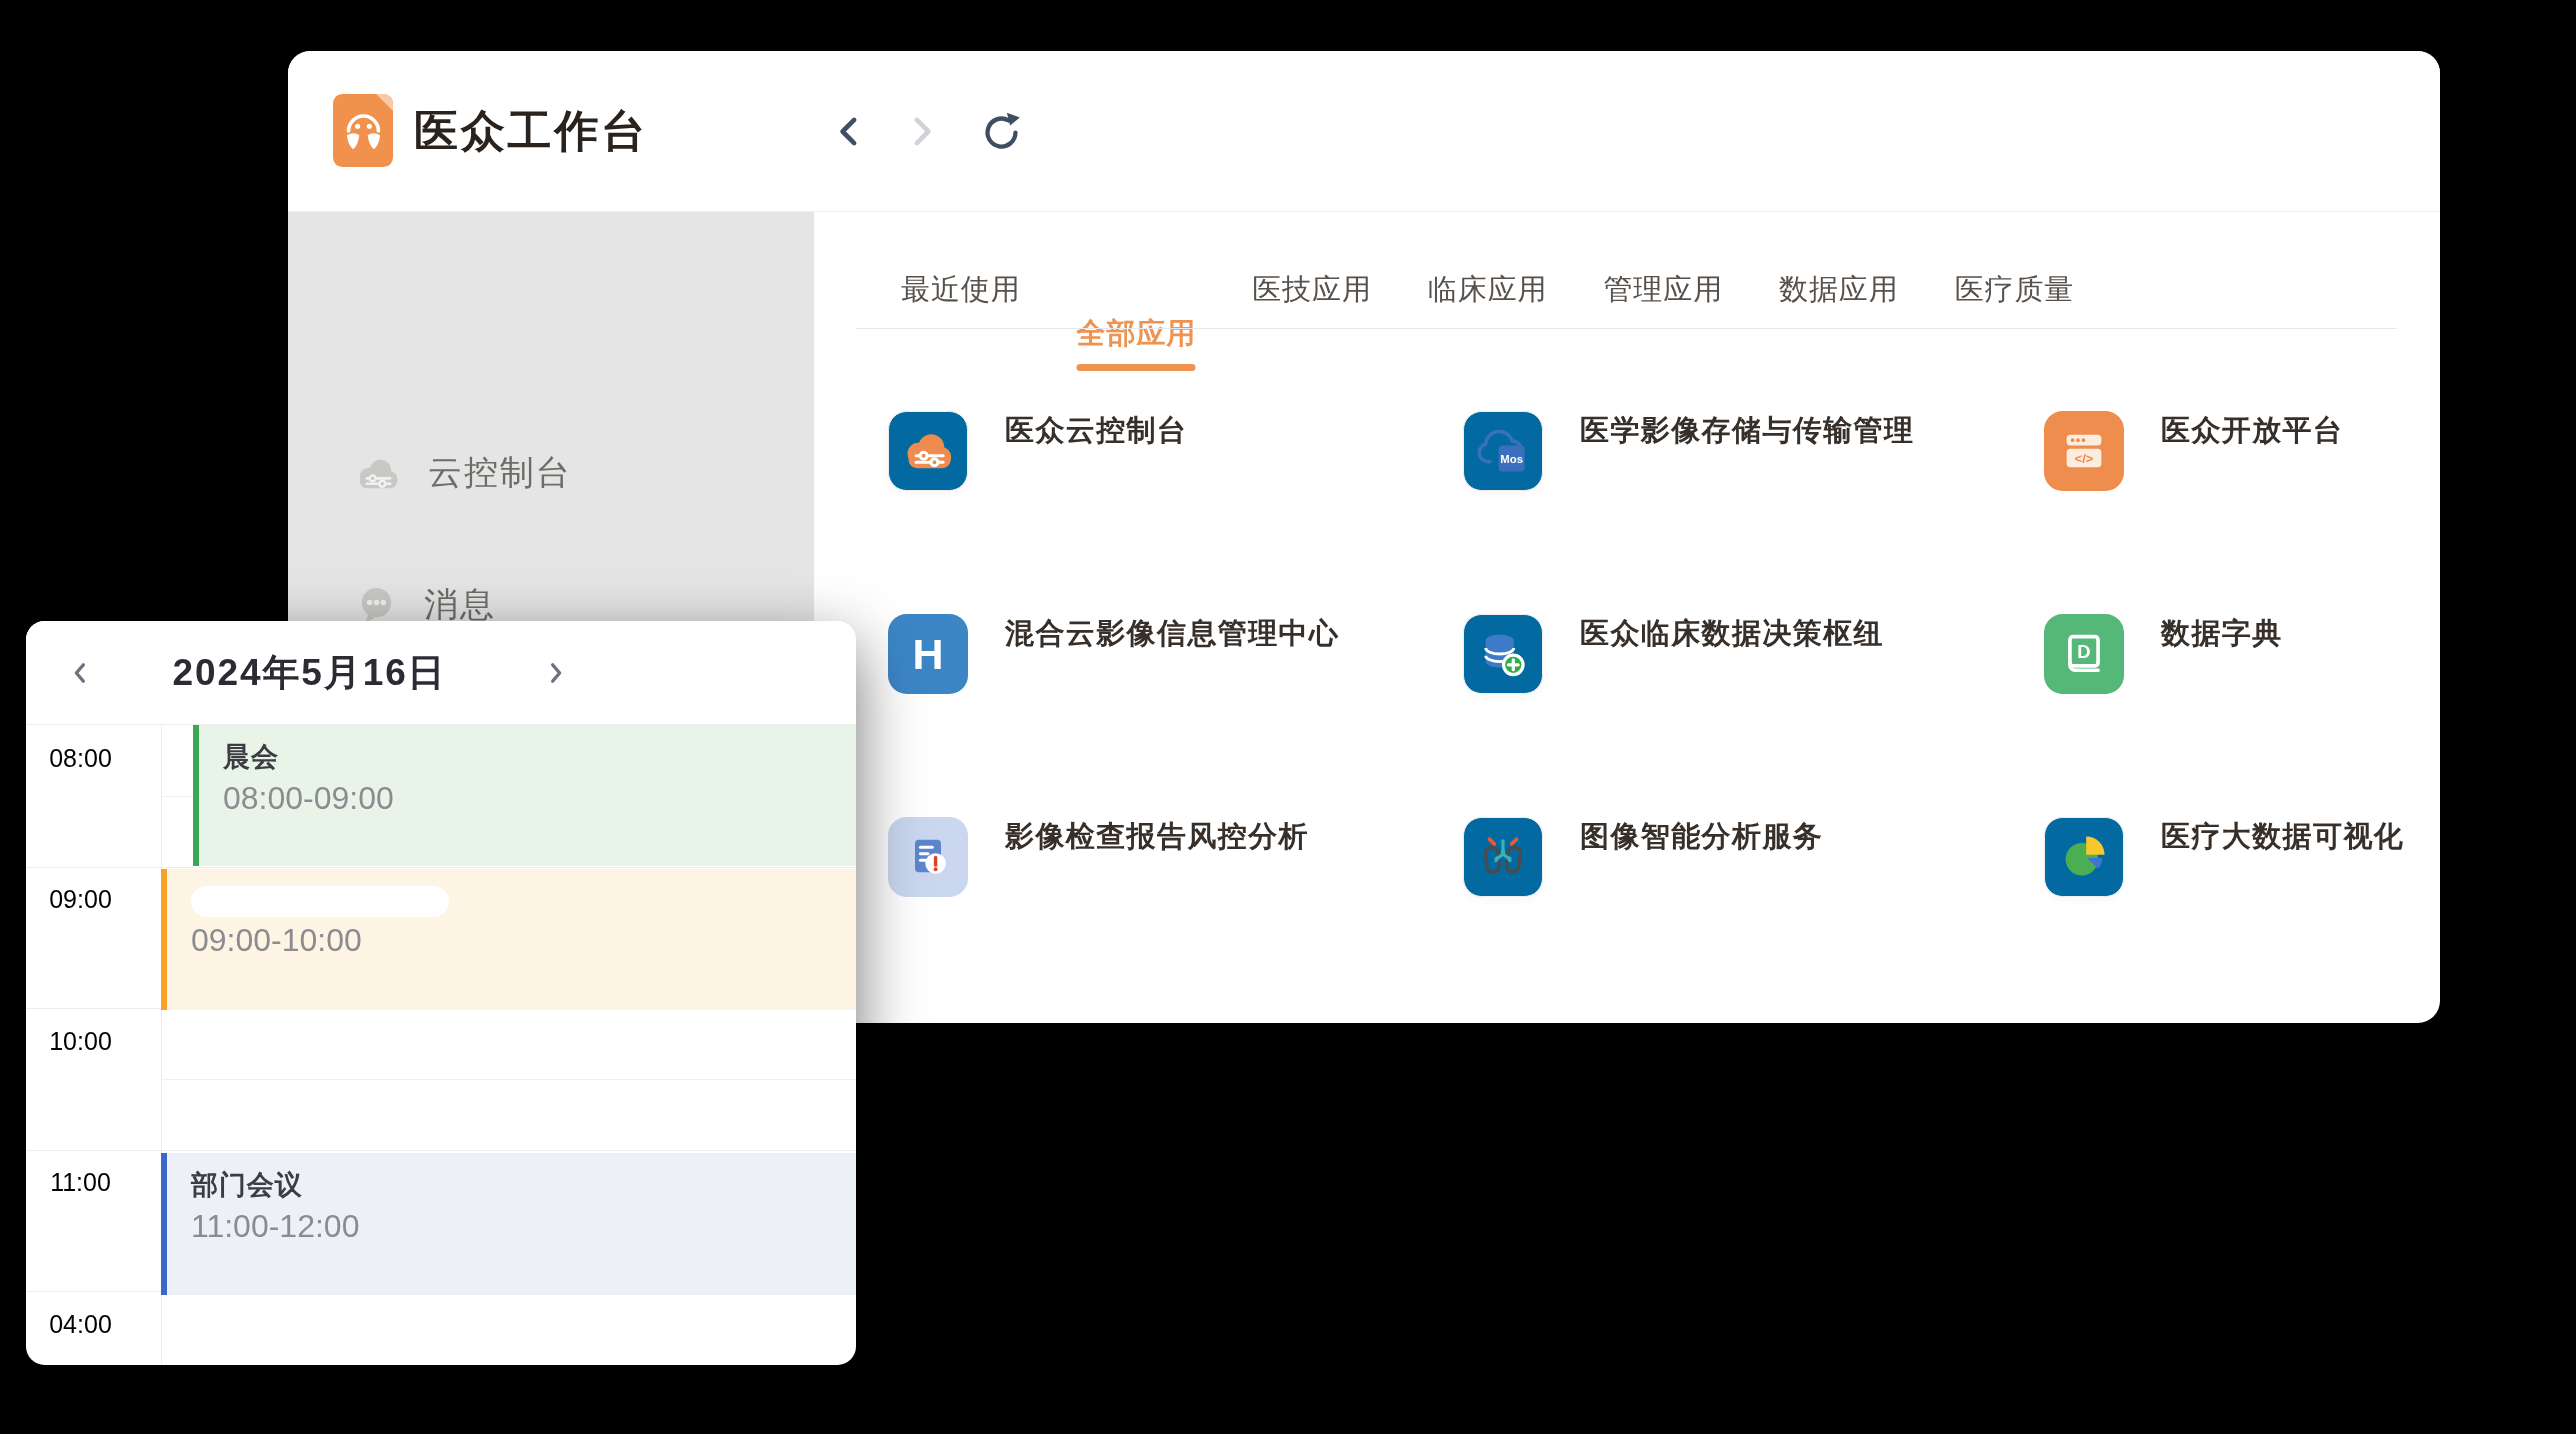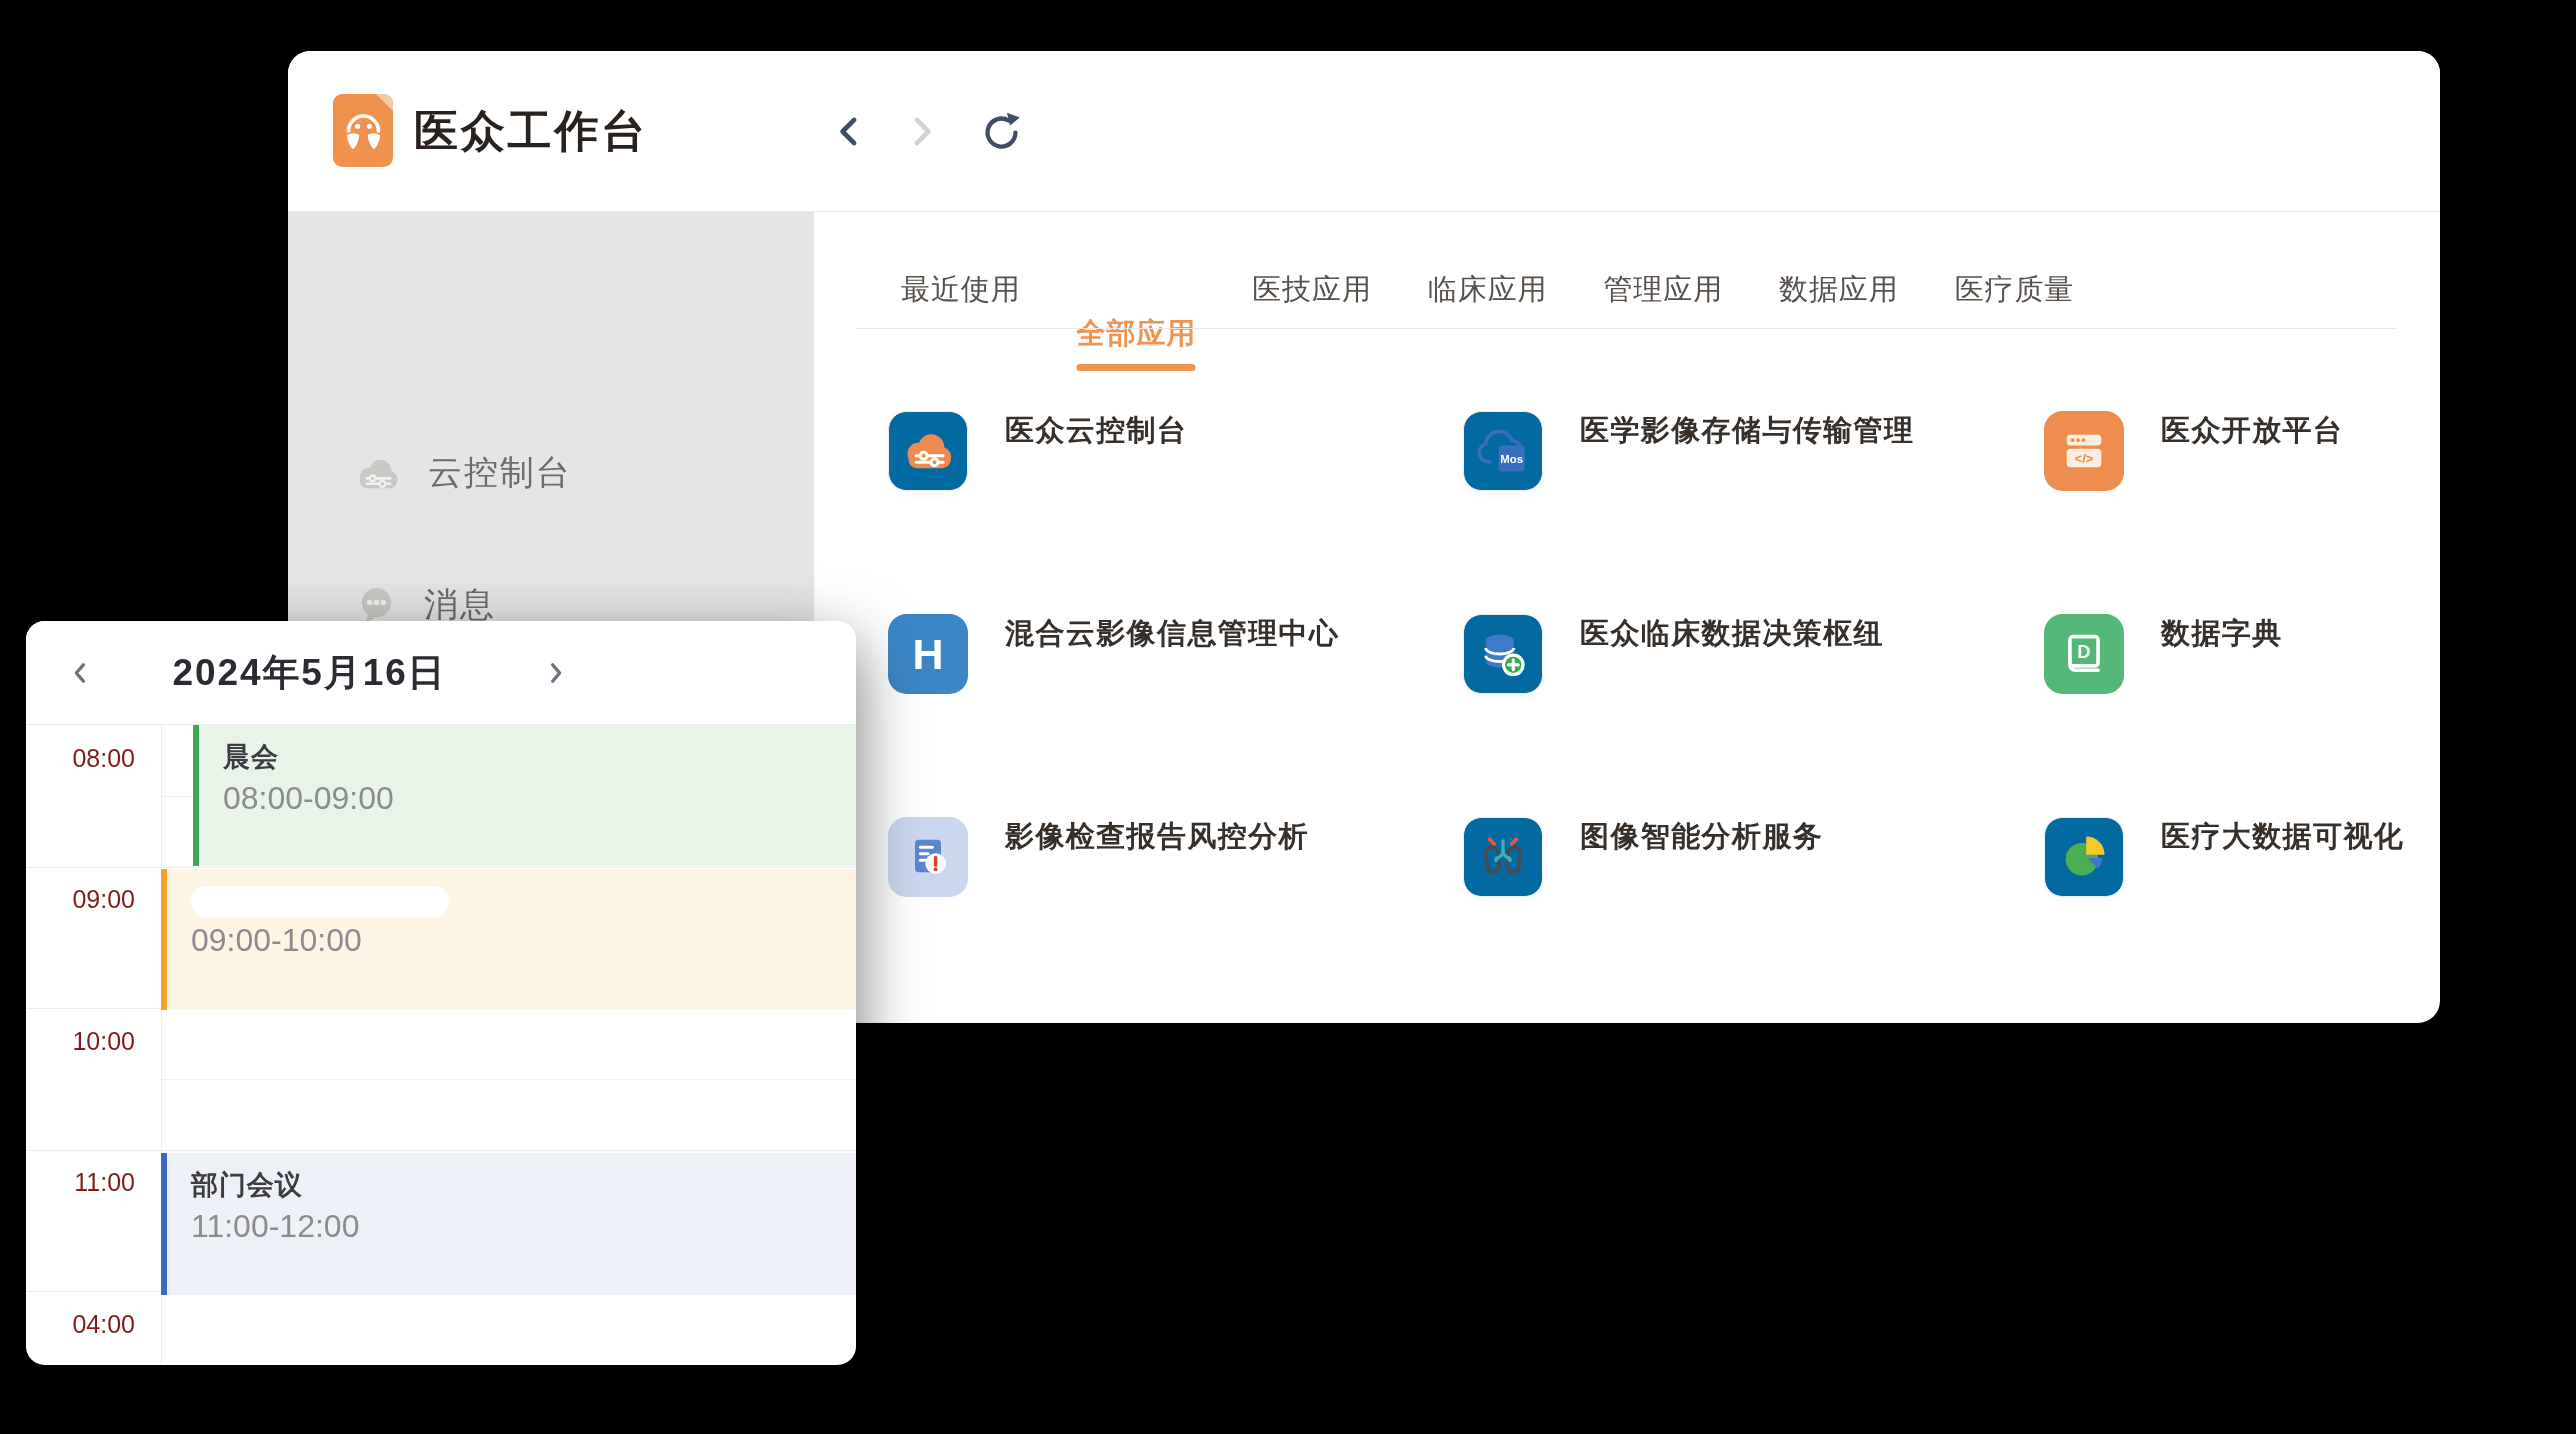--- a/index.html
+++ b/index.html
@@ -55,21 +55,21 @@
   .cal-nav{position:absolute;top:31px;width:41px;height:41px;display:flex;align-items:center;
            justify-content:center;cursor:pointer;}
   .cal-prev{left:34px}.cal-next{left:508px}
   .cal-date{position:absolute;left:102px;top:0;width:363px;height:103px;display:flex;align-items:center;
             justify-content:center;font-size:37px;color:#2b2b33;font-weight:600;letter-spacing:1.9px;}
   .cal-vline{position:absolute;left:135px;top:103px;bottom:0;width:0.9px;background:#ededed;}
   .hour-line{position:absolute;left:0;width:100%;height:0.9px;background:#ededed;}
   .hl-1{top:246px}.hl-2{top:387px}.hl-3{top:529px}.hl-4{top:670px}
   .half-line{position:absolute;left:136px;right:0;height:0.9px;background:#f0f0f0;}
   .hf-0{top:175px}.hf-1{top:316px}.hf-2{top:458px}.hf-3{top:599px}
-  .hour-label{position:absolute;left:0;width:109px;text-align:right;font-size:25px;color:#7f1d1d;}
+  .hour-label{position:absolute;left:0;width:109px;text-align:center;font-size:25px;color:#000000;}
   .t-0{top:123px}.t-1{top:264px}.t-2{top:406px}.t-3{top:547px}.t-4{top:689px}
   .cal-event{position:absolute;left:135px;width:695px;border-left:6.5px solid;box-sizing:border-box;
              padding-left:24px;z-index:2;cursor:pointer;}
   .ev-0{top:104px;height:141px;background:#e9f4e8;border-color:#3aa855;margin-left:32px;}
   .ev-1{top:248px;height:141px;background:#fdf4e4;border-color:#f5a227;}
   .ev-2{top:532px;height:142px;background:#eef0f7;border-color:#3b68c8;}
   .ev-title{margin-top:15px;font-size:27px;font-weight:600;color:#3c3c42;letter-spacing:0.9px;line-height:35px;}
   .ev-time{margin-top:4.7px;font-size:32px;color:#8b8b90;}
   .ev-1 .ev-time{margin-top:5px;}
   .ev-pill{margin-top:17px;width:258px;height:31px;background:#fff;border-radius:16px;}

